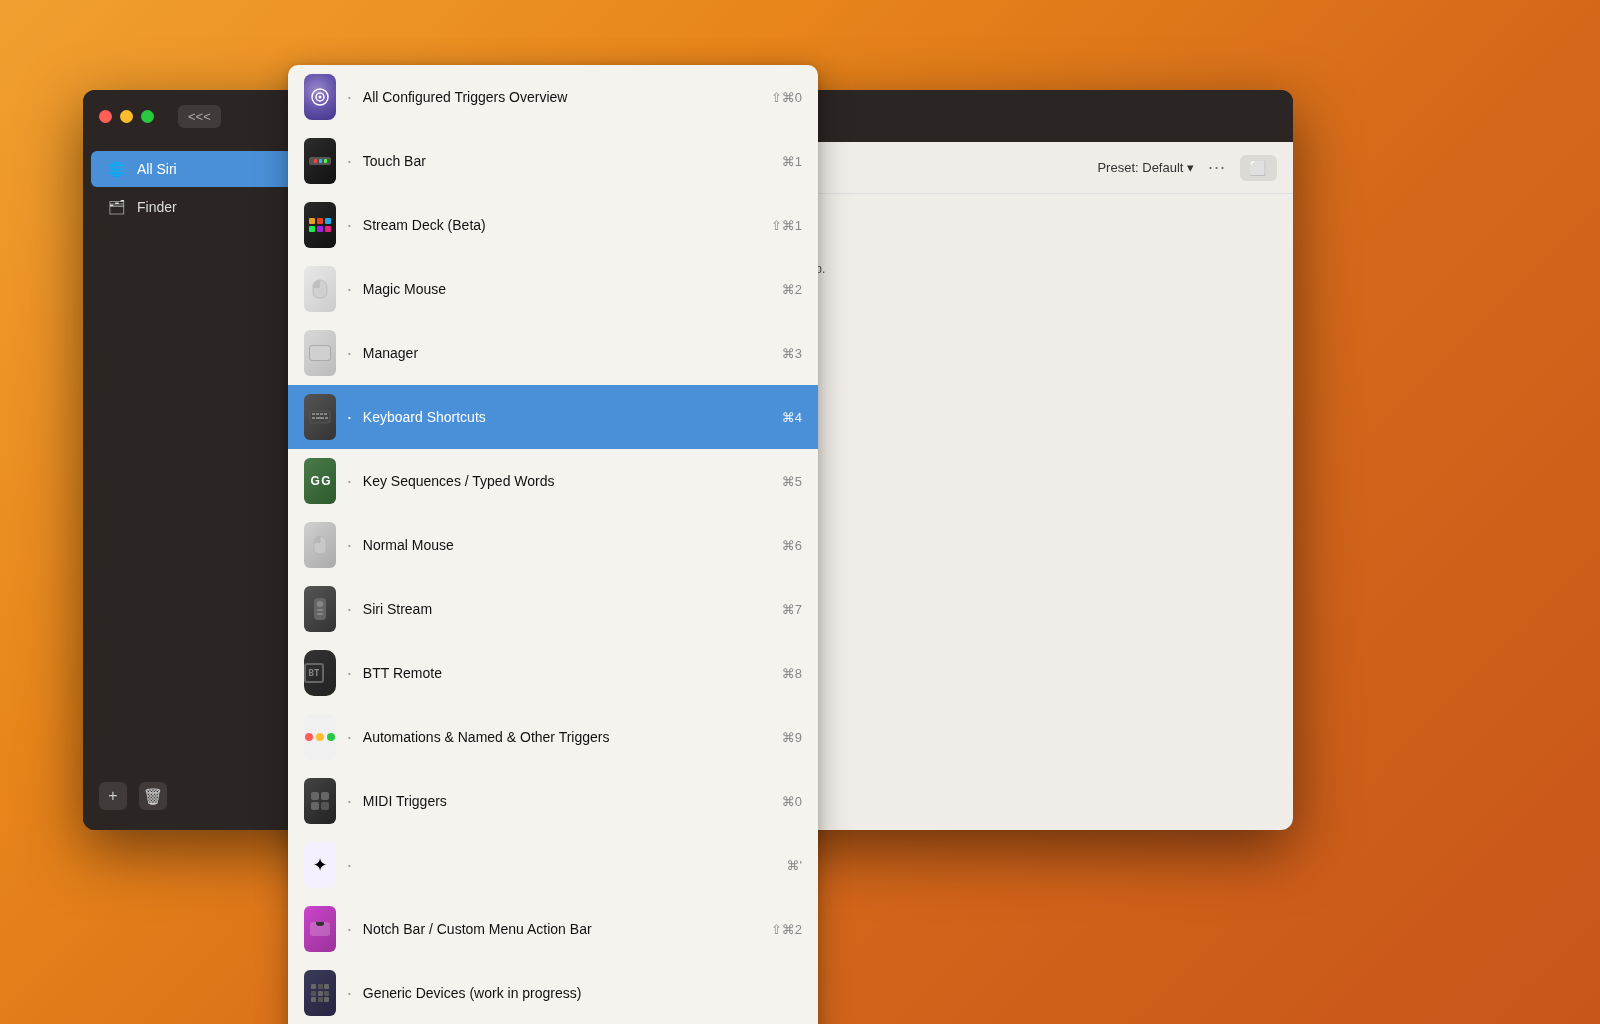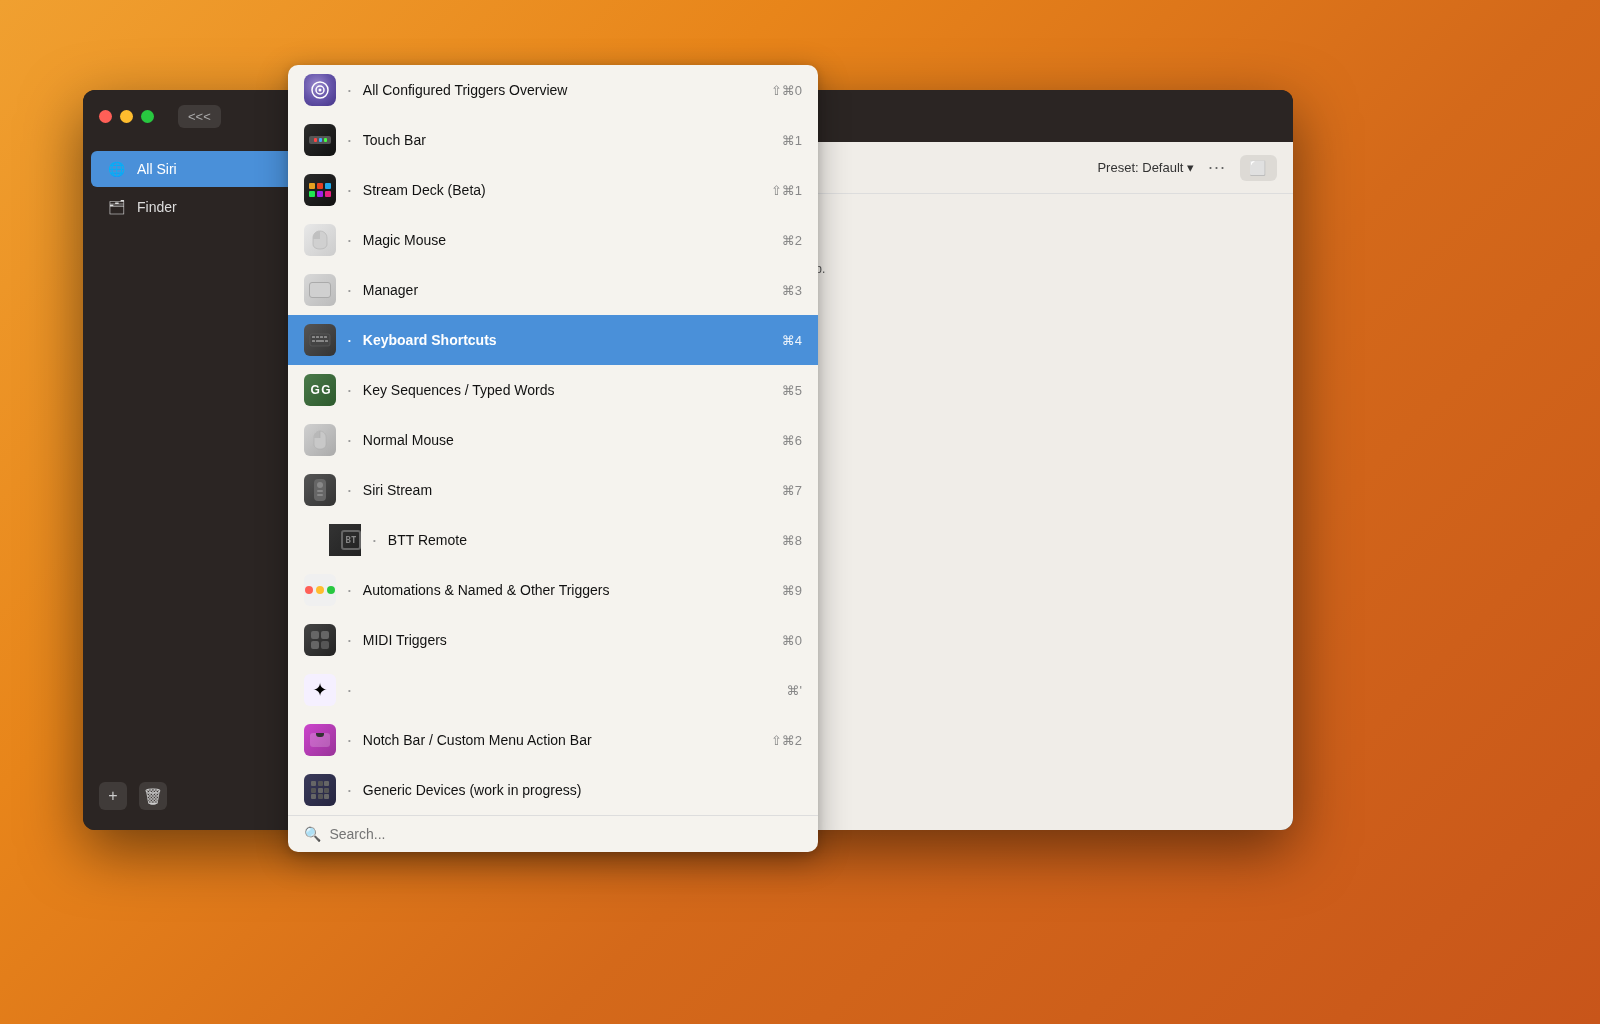--- a/index.html
+++ b/index.html
@@ -260,21 +260,21 @@
       position: relative;
     }
 
     .menu-item.selected {
       background: #4a90d9;
       color: white;
     }
 
     .menu-item-icon {
       width: 32px;
-      height: 32px;
+      height: 46px;
       border-radius: 6px;
       flex-shrink: 0;
       display: flex;
       align-items: center;
       justify-content: center;
       font-size: 18px;
       overflow: hidden;
     }
 
     .menu-item-bullet {
@@ -289,21 +289,21 @@
 
     .menu-item-label {
       font-size: 14px;
       font-weight: 500;
       color: #111;
       flex: 1;
     }
 
     .menu-item.selected .menu-item-label {
       color: white;
-      font-weight: 700;
+      font-weight: 400;
     }
 
     .menu-item-shortcut {
       font-size: 13px;
       color: #888;
       margin-left: auto;
     }
 
     .menu-item.selected .menu-item-shortcut {
       color: rgba(255,255,255,0.9);
@@ -561,21 +561,21 @@
         <div style="width:6px; height:2px; background:#888; border-radius:1px;"></div>
         <div style="width:6px; height:2px; background:#888; border-radius:1px;"></div>
       </div>
     </div>
     <span class="menu-item-bullet">•</span>
     <span class="menu-item-label">Siri Stream</span>
     <span class="menu-item-shortcut">⌘7</span>
   </div>
 
   <div class="menu-item">
-    <div class="menu-item-icon" style="background: linear-gradient(135deg, #333, #222); border-radius:0; display:flex; align-items:center; justify-content:flex-end; font-size:14px;margin-left:25px;">
+    <div class="menu-item-icon" style="background: linear-gradient(135deg, #333, #222); border-radius:10px; display:flex; align-items:center; justify-content:flex-start; font-size:14px;">
       <div style="width:20px; height:20px; border:2px solid #666; border-radius:3px; display:flex; align-items:center; justify-content:center; font-size:9px; font-weight:bold; color:#888; font-family:monospace;">BT</div>
     </div>
     <span class="menu-item-bullet">•</span>
     <span class="menu-item-label">BTT Remote</span>
     <span class="menu-item-shortcut">⌘8</span>
   </div>
 
   <div class="menu-item">
     <div class="menu-item-icon" style="background: #f0f0f0; border-radius:6px; display:flex; align-items:center; justify-content:center; gap:3px;">
       <div style="width:8px; height:8px; background:#ff5f57; border-radius:50%;"></div>

